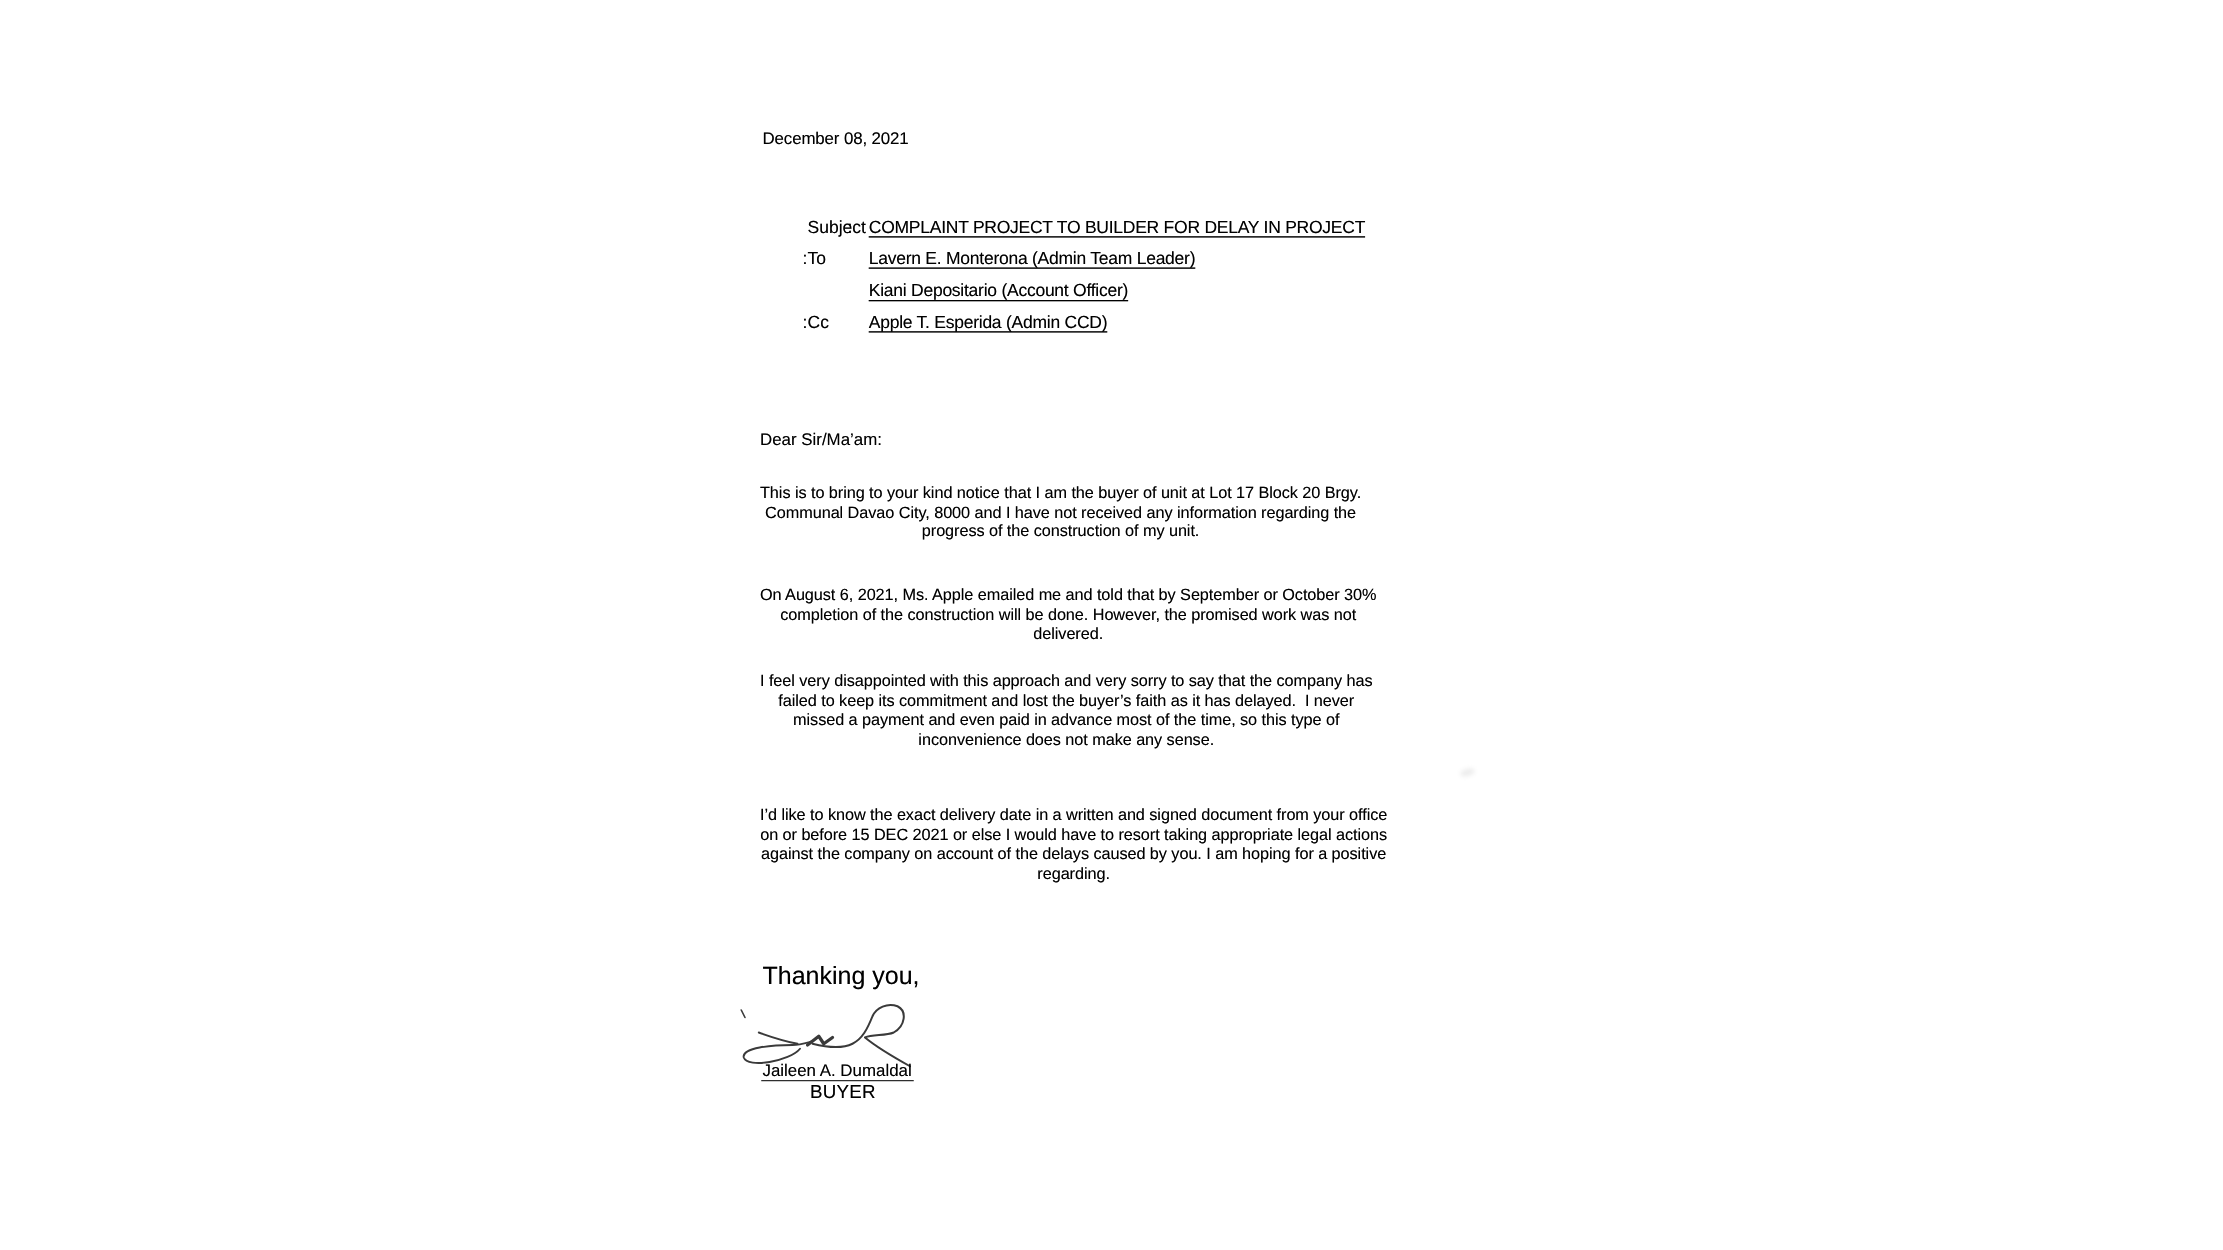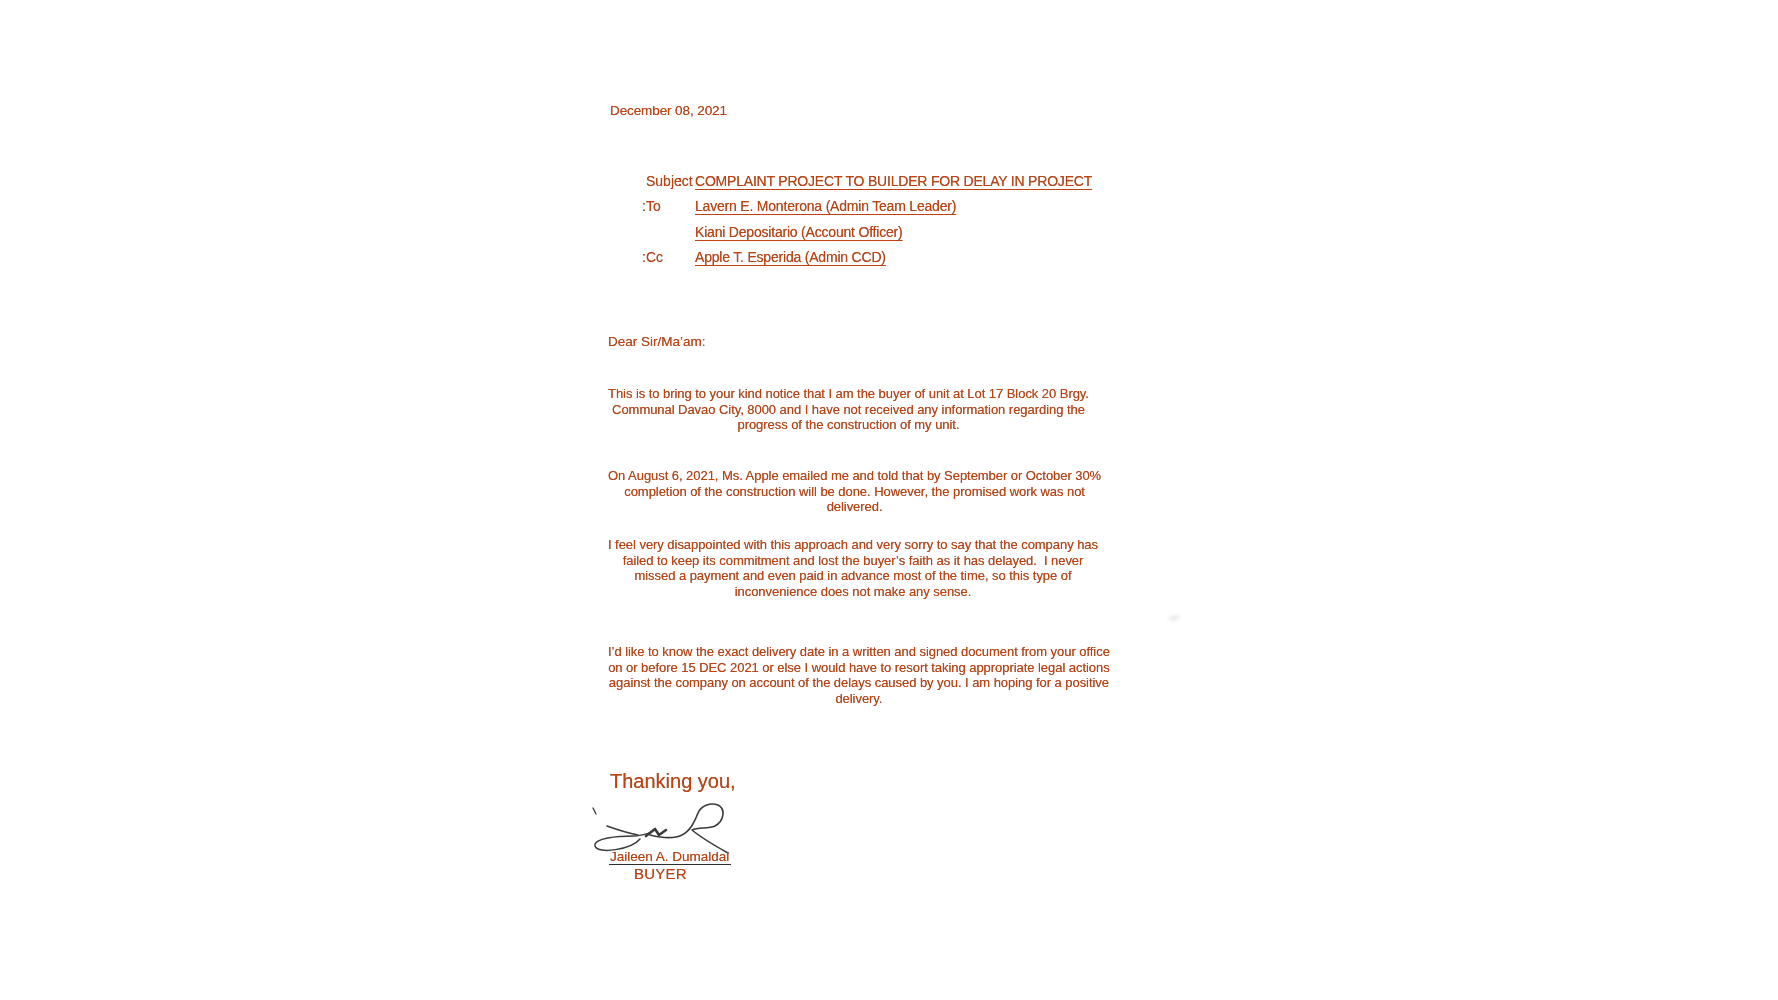--- a/index.html
+++ b/index.html
@@ -1,44 +1,44 @@
 <!DOCTYPE html>
 <html><head>
 <meta charset="utf-8">
 <style>
   * { margin:0; padding:0; box-sizing:border-box; }
   html,body { width:1778px; height:1000px; background:#ffffff; overflow:hidden; }
   .page {
     position:relative; width:1555px; height:1000px; background:#ffffff;
     font-family:"Liberation Sans","DejaVu Sans",sans-serif;
-    color:#c2410c;
+    color:#000000;
     text-shadow:0 0 .5px rgba(46,46,46,.55);
   }
   .abs { position:absolute; }
   .date { left:610px; top:103px; font-size:13.5px; letter-spacing:-0.1px; }
   .hdr-label { font-size:14px; }
   .hdr-colon { font-size:14px; }
   .hdr-value { font-size:14px; letter-spacing:-0.2px; text-decoration:underline; text-underline-offset:3px; text-decoration-thickness:1px; }
   .row-subject { top:173px; }
   .row-to      { top:198px; }
   .row-to2     { top:224px; }
   .row-cc      { top:249px; }
   .lbl-x  { left:610px;margin-left:36px; }
   .col-subj { left:678px; }
   .col-toc  { left:642px; }
   .val-x  { left:695px; }
-  .salutation { left:608px; top:334px; font-size:13.5px; }
+  .salutation { left:608px; top:344px; font-size:13.5px; }
   .para { left:608px; font-size:13px; line-height:15.7px; letter-spacing:-0.05px; }
   .para-line { white-space:pre;text-align:center; }
   .p1 { top:386px; } .p2 { top:468px; } .p3 { top:537px; } .p4 { top:644px; }
   .closing { left:610px; top:770px; font-size:20px; }
   .sig-svg { left:570px; top:795px; }
   .sig-name { left:609px; top:850px; font-size:13.5px; line-height:14px; display:inline-block;
               border-bottom:1.4px solid #2e2e2e; padding:0 2px 0 1px; }
-  .sig-title { left:634px; top:865px; font-size:15px; letter-spacing:0.2px; }
+  .sig-title { left:648px; top:865px; font-size:15px; letter-spacing:0.2px; }
   .smudge { left:1168px; top:615px; width:12px; height:6px; background:rgba(0,0,0,0.07);
             border-radius:50%; filter:blur(1.5px); transform:rotate(-15deg); }
 </style>
 </head>
 <body>
 
 <div class="page">
 
   <div class="abs date">December 08, 2021</div>
 
@@ -71,21 +71,21 @@
   <div class="abs para p3">
       <div class="para-line">I feel very disappointed with this approach and very sorry to say that the company has</div>
       <div class="para-line">failed to keep its commitment and lost the buyer’s faith as it has delayed.  I never</div>
       <div class="para-line">missed a payment and even paid in advance most of the time, so this type of</div>
       <div class="para-line">inconvenience does not make any sense.</div>
     </div>
   <div class="abs para p4">
       <div class="para-line">I’d like to know the exact delivery date in a written and signed document from your office</div>
       <div class="para-line">on or before 15 DEC 2021 or else I would have to resort taking appropriate legal actions</div>
       <div class="para-line">against the company on account of the delays caused by you. I am hoping for a positive</div>
-      <div class="para-line">delivery.</div>
+      <div class="para-line">regarding.</div>
     </div>
 
   <div class="abs closing">Thanking you,</div>
 
   <svg class="abs sig-svg" width="180" height="70" viewBox="0 0 180 70" aria-hidden="true">
     <g fill="none" stroke="#3a3a3a" stroke-linecap="round" stroke-linejoin="round">
       <path d="M 23 13 L 26 19" stroke-width="1.3"></path>
       <path d="M 37 31 C 48 35, 58 38, 68 40" stroke-width="1.5"></path>
       <path d="M 70 44 C 62 54, 28 60, 25 51 C 23 43, 48 41, 64 41 C 70 41, 76 39, 80 38" stroke-width="1.5"></path>
       <path d="M 76 41 L 85 34 L 89 40 L 96 35" stroke-width="2.6"></path>

